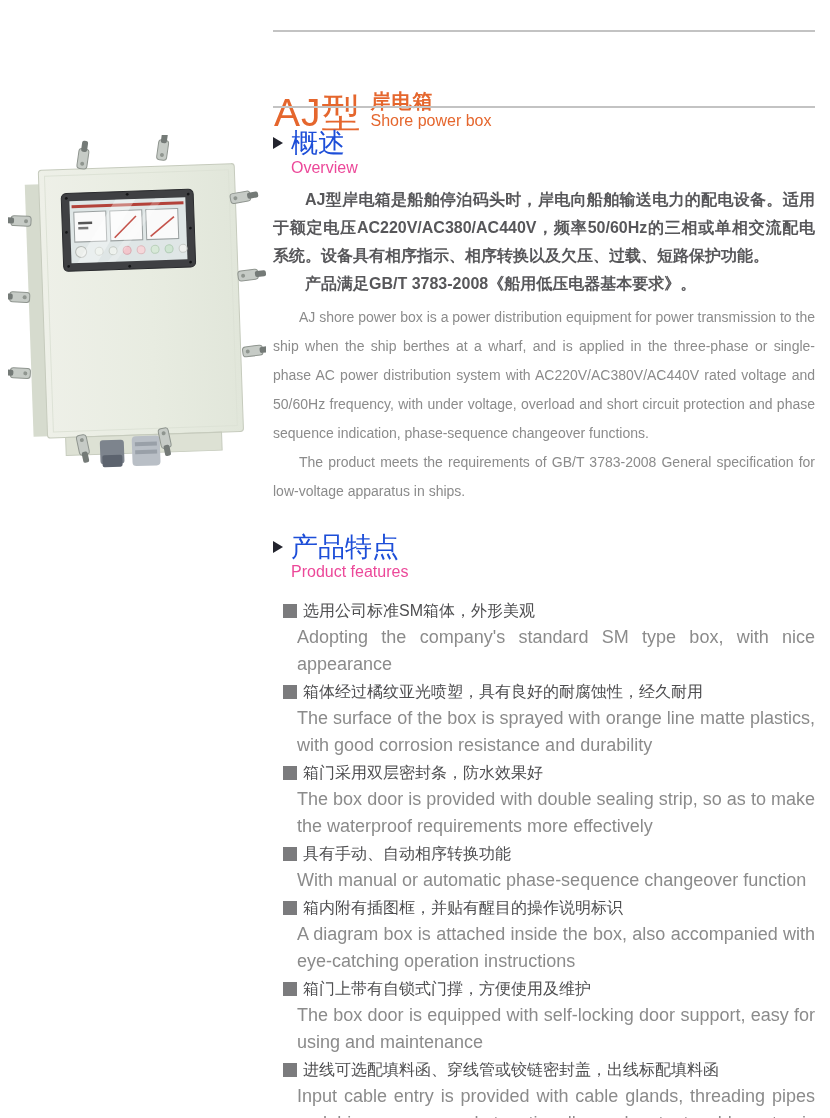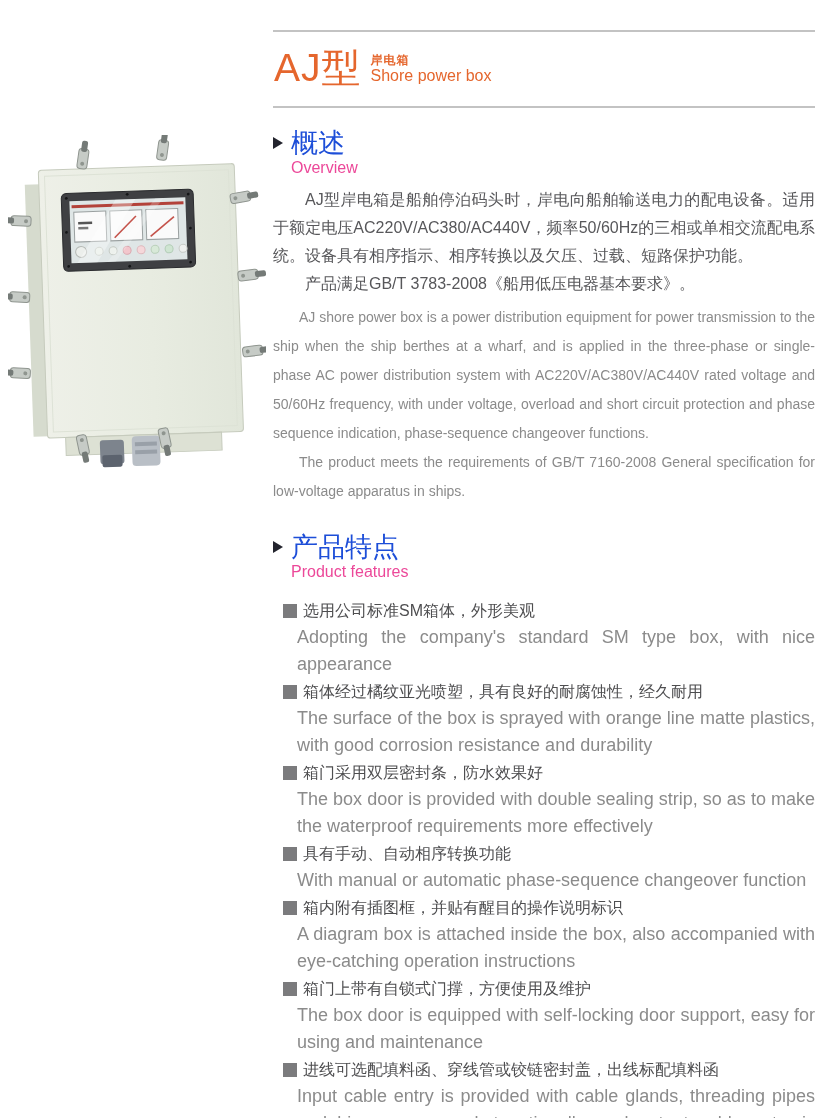--- a/index.html
+++ b/index.html
@@ -8,36 +8,36 @@
     font-family:"Liberation Sans","DejaVu Sans",sans-serif; overflow:hidden;
   }
   .rule { position:absolute; left:273px; width:542px; height:2px; background:#c3c3c3; }
   .rule-top { top:30px; }
   .rule-bottom { top:106px; }
 
   
   .title-block { position:absolute; left:274px; top:50px; display:flex; align-items:flex-end; color:#e5662d; }
   .model { font-size:39px; line-height:36px; letter-spacing:1px; }
   .title-sub { display:flex; flex-direction:column; margin-left:9px; line-height:1.1; padding-bottom:1px; }
-  .title-sub .cn { font-size:12px; font-weight:bold; letter-spacing:1px; }
+  .title-sub .cn { font-size:20px; font-weight:bold; letter-spacing:1px;margin-top:40px; }
   .title-sub .en { font-size:16px; }
 
   
   .sec-head { position:absolute; left:273px; display:flex; }
   .sec-head .tri { width:0; height:0; border-left:10px solid #23242e; border-top:6px solid transparent;
                    border-bottom:6px solid transparent; margin:9px 8px 0 0; }
   .head-cn { margin:0; font-size:27px; font-weight:normal; color:#1d4ed8; line-height:30px; }
   .head-en { font-size:16px; color:#ec4899; line-height:20px; }
   #overview-head { top:128px; }
   #features-head { top:532px; }
 
   
   .cn-para { position:absolute; left:273px; top:186px; width:542px; color:#57575a;
              font-size:16px; line-height:28px; text-align:justify; }
-  .cn-para p { margin:0; text-indent:2em; }
+  .cn-para p { margin:0; text-indent:2em;font-weight:bold; }
   .en-para { position:absolute; left:273px; top:303px; width:542px; color:#8b8b8b;
              font-size:14px; line-height:29px; text-align:justify; }
   .en-para p { margin:0; text-indent:26px; }
 
   
   .features { position:absolute; left:283px; top:597px; width:532px; }
   .feat-cn { display:flex; align-items:center; font-size:16px; color:#4e4e50; line-height:27px; }
   .bullet { flex:0 0 auto; width:14px; height:14px; background:#7b7b7d; margin-right:6px; }
   .feat-en { margin:0 0 0 14px; font-size:18px; color:#8b8b8b; line-height:27px;
              text-align:justify; }
@@ -148,21 +148,21 @@
     </div>
   </section>
 
   <div class="cn-para">
     <p>AJ型岸电箱是船舶停泊码头时，岸电向船舶输送电力的配电设备。适用于额定电压AC220V/AC380/AC440V，频率50/60Hz的三相或单相交流配电系统。设备具有相序指示、相序转换以及欠压、过载、短路保护功能。</p>
     <p>产品满足GB/T 3783-2008《船用低压电器基本要求》。</p>
   </div>
 
   <div class="en-para">
     <p>AJ shore power box is a power distribution equipment for power transmission to the ship when the ship berthes at a wharf, and is applied in the three-phase or single-phase AC power distribution system with AC220V/AC380V/AC440V rated voltage and 50/60Hz frequency, with under voltage, overload and short circuit protection and phase sequence indication, phase-sequence changeover functions.</p>
-    <p>The product meets the requirements of GB/T 7160-2008 General specification for low-voltage apparatus in ships.</p>
+    <p>The product meets the requirements of GB/T 3783-2008 General specification for low-voltage apparatus in ships.</p>
   </div>
 
   <section class="sec-head" id="features-head">
     <span class="tri"></span>
     <div>
       <h2 class="head-cn">产品特点</h2>
       <div class="head-en">Product features</div>
     </div>
   </section>
 

